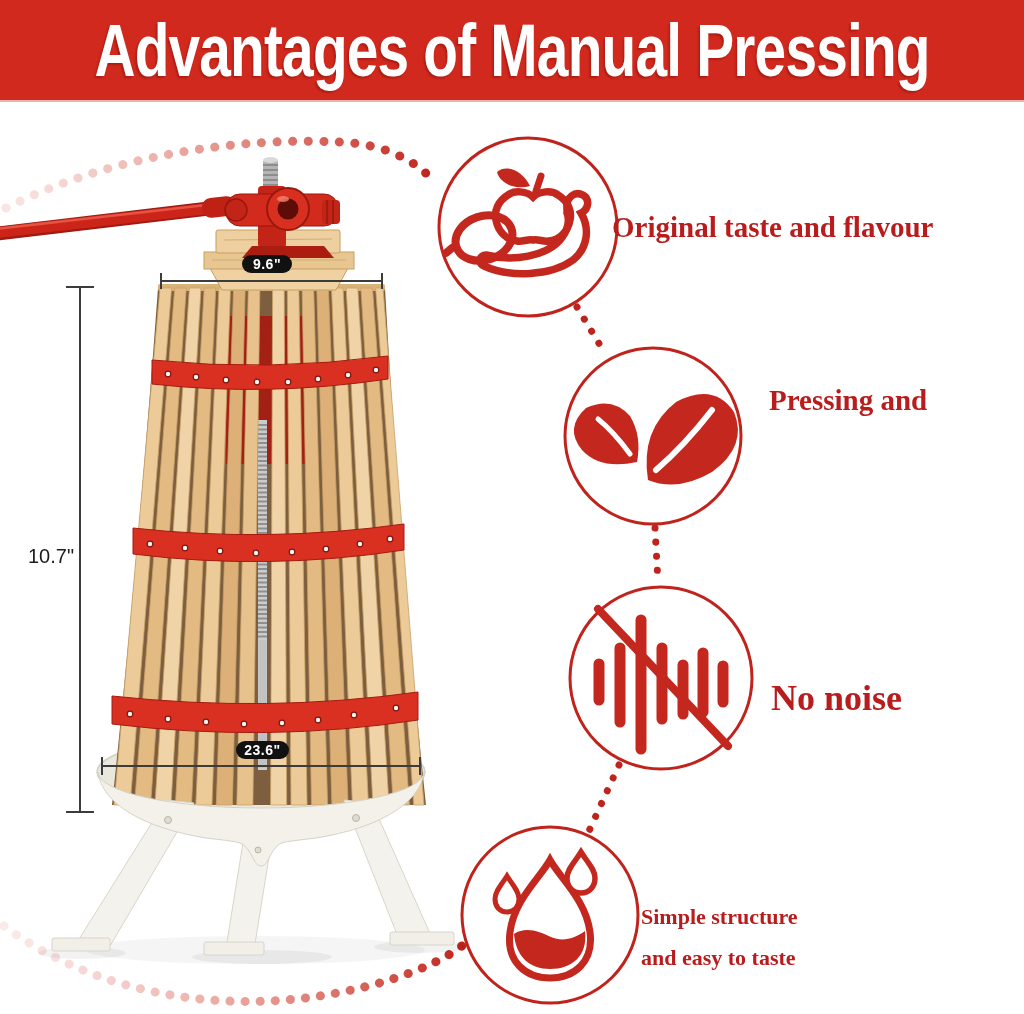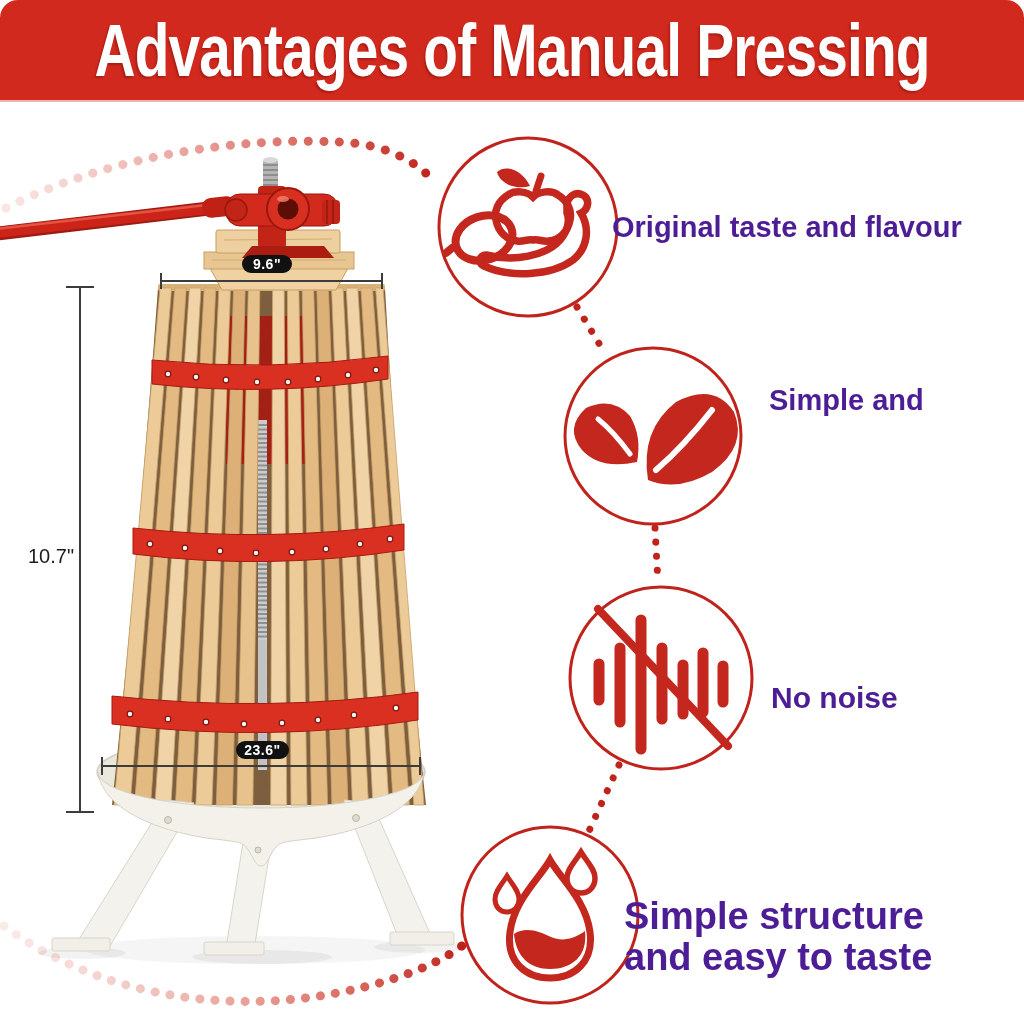--- a/index.html
+++ b/index.html
@@ -1,30 +1,30 @@
 <!DOCTYPE html>
 <html><head>
 <meta charset="utf-8">
 <style>
   html,body{margin:0;padding:0;background:#fff;}
   .stage{position:relative;width:1024px;height:1014px;background:#ffffff;overflow:hidden;
-         font-family:"Liberation Sans",sans-serif;border-radius:18px;}
+         font-family:"Liberation Sans",sans-serif;}
   
   .banner{position:absolute;left:0;top:0;width:1024px;height:100px;background:#d2291e;
           border-bottom:2px solid #eeb3aa;display:flex;align-items:center;justify-content:center;z-index:3;}
   .banner-title{display:inline-block;color:#ffffff;font-weight:bold;font-size:71px;
           letter-spacing:-1px;white-space:nowrap;transform:scale(0.80,1.04);transform-origin:center;
           text-shadow:-2px 2px 2px rgba(96,12,6,0.35);}
   
-  .feat{position:absolute;color:#4c1d95;font-weight:bold;z-index:4;white-space:nowrap;}
+  .feat{position:absolute;color:#b91c1c;font-weight:bold;z-index:4;white-space:nowrap;font-family:Liberation Serif, serif;}
   .feat .ln{display:block;}
   .f1{left:612px;top:207px;font-size:29px;line-height:40px;}
   .f2{left:769px;top:379px;font-size:29px;line-height:43px;}
-  .f3{left:771px;top:678px;font-size:30px;line-height:40px;}
-  .f4{left:624px;top:896px;font-size:38px;line-height:41px;}
+  .f3{left:771px;top:678px;font-size:36px;line-height:40px;}
+  .f4{left:641px;top:896px;font-size:22px;line-height:41px;}
   
   .pill{position:absolute;background:#111111;color:#ffffff;font-weight:bold;font-size:14px;
         border-radius:9px;display:flex;align-items:center;justify-content:center;z-index:4;
         letter-spacing:0.5px;}
   .pill96{left:242px;top:255px;width:50px;height:18px;}
   .pill236{left:236px;top:741px;width:53px;height:18px;}
   .dim-h{position:absolute;left:14px;top:545px;width:60px;text-align:right;color:#1d1d1d;
          font-size:20px;z-index:4;}
   svg{position:absolute;left:0;top:0;z-index:1;}
 </style>
@@ -254,21 +254,21 @@
   </svg>
 
   <div class="banner">
     <span class="banner-title">Advantages of Manual Pressing</span>
   </div>
 
   <div class="feat f1">
     <span class="ln">Original taste and flavour</span>
   </div>
   <div class="feat f2">
-    <span class="ln">Simple and</span>
+    <span class="ln">Pressing and</span>
   </div>
   <div class="feat f3">
     <span class="ln">No noise</span>
   </div>
   <div class="feat f4">
     <span class="ln">Simple structure</span>
     <span class="ln">and easy to taste</span>
   </div>
 
   <div class="pill pill96">9.6"</div>

